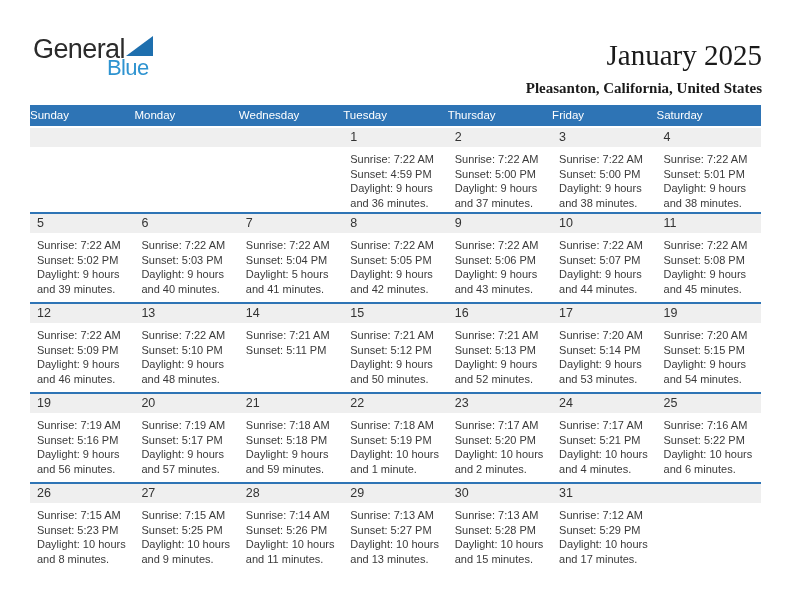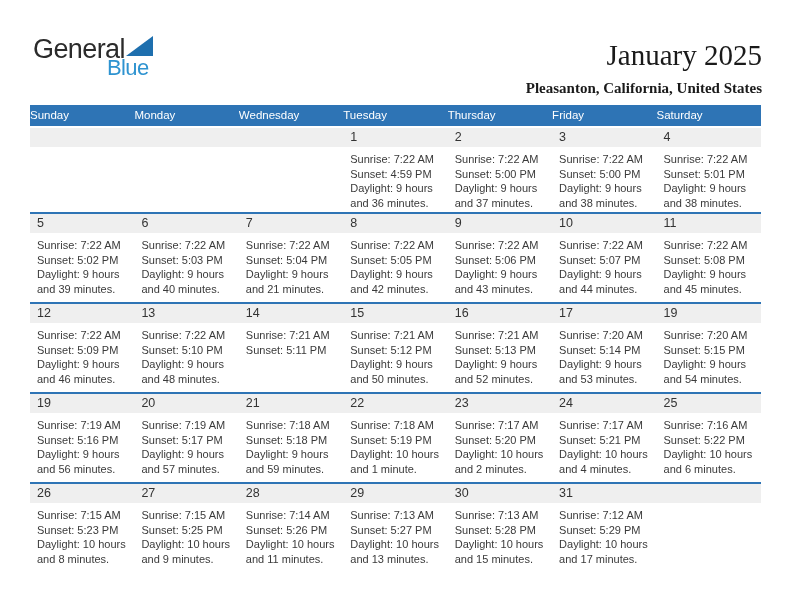--- a/index.html
+++ b/index.html
@@ -132,21 +132,21 @@
               <div>Sunrise: 7:22 AM</div>
               <div>Sunset: 5:03 PM</div>
               <div>Daylight: 9 hours and 40 minutes.</div>
             </div>
           </div>
           <div class="cell">
             <div class="band">7</div>
             <div class="cell-body">
               <div>Sunrise: 7:22 AM</div>
               <div>Sunset: 5:04 PM</div>
-              <div>Daylight: 9 hours and 21 minutes.</div>
+              <div>Daylight: 5 hours and 41 minutes.</div>
             </div>
           </div>
           <div class="cell">
             <div class="band">8</div>
             <div class="cell-body">
               <div>Sunrise: 7:22 AM</div>
               <div>Sunset: 5:05 PM</div>
               <div>Daylight: 9 hours and 42 minutes.</div>
             </div>
           </div>

